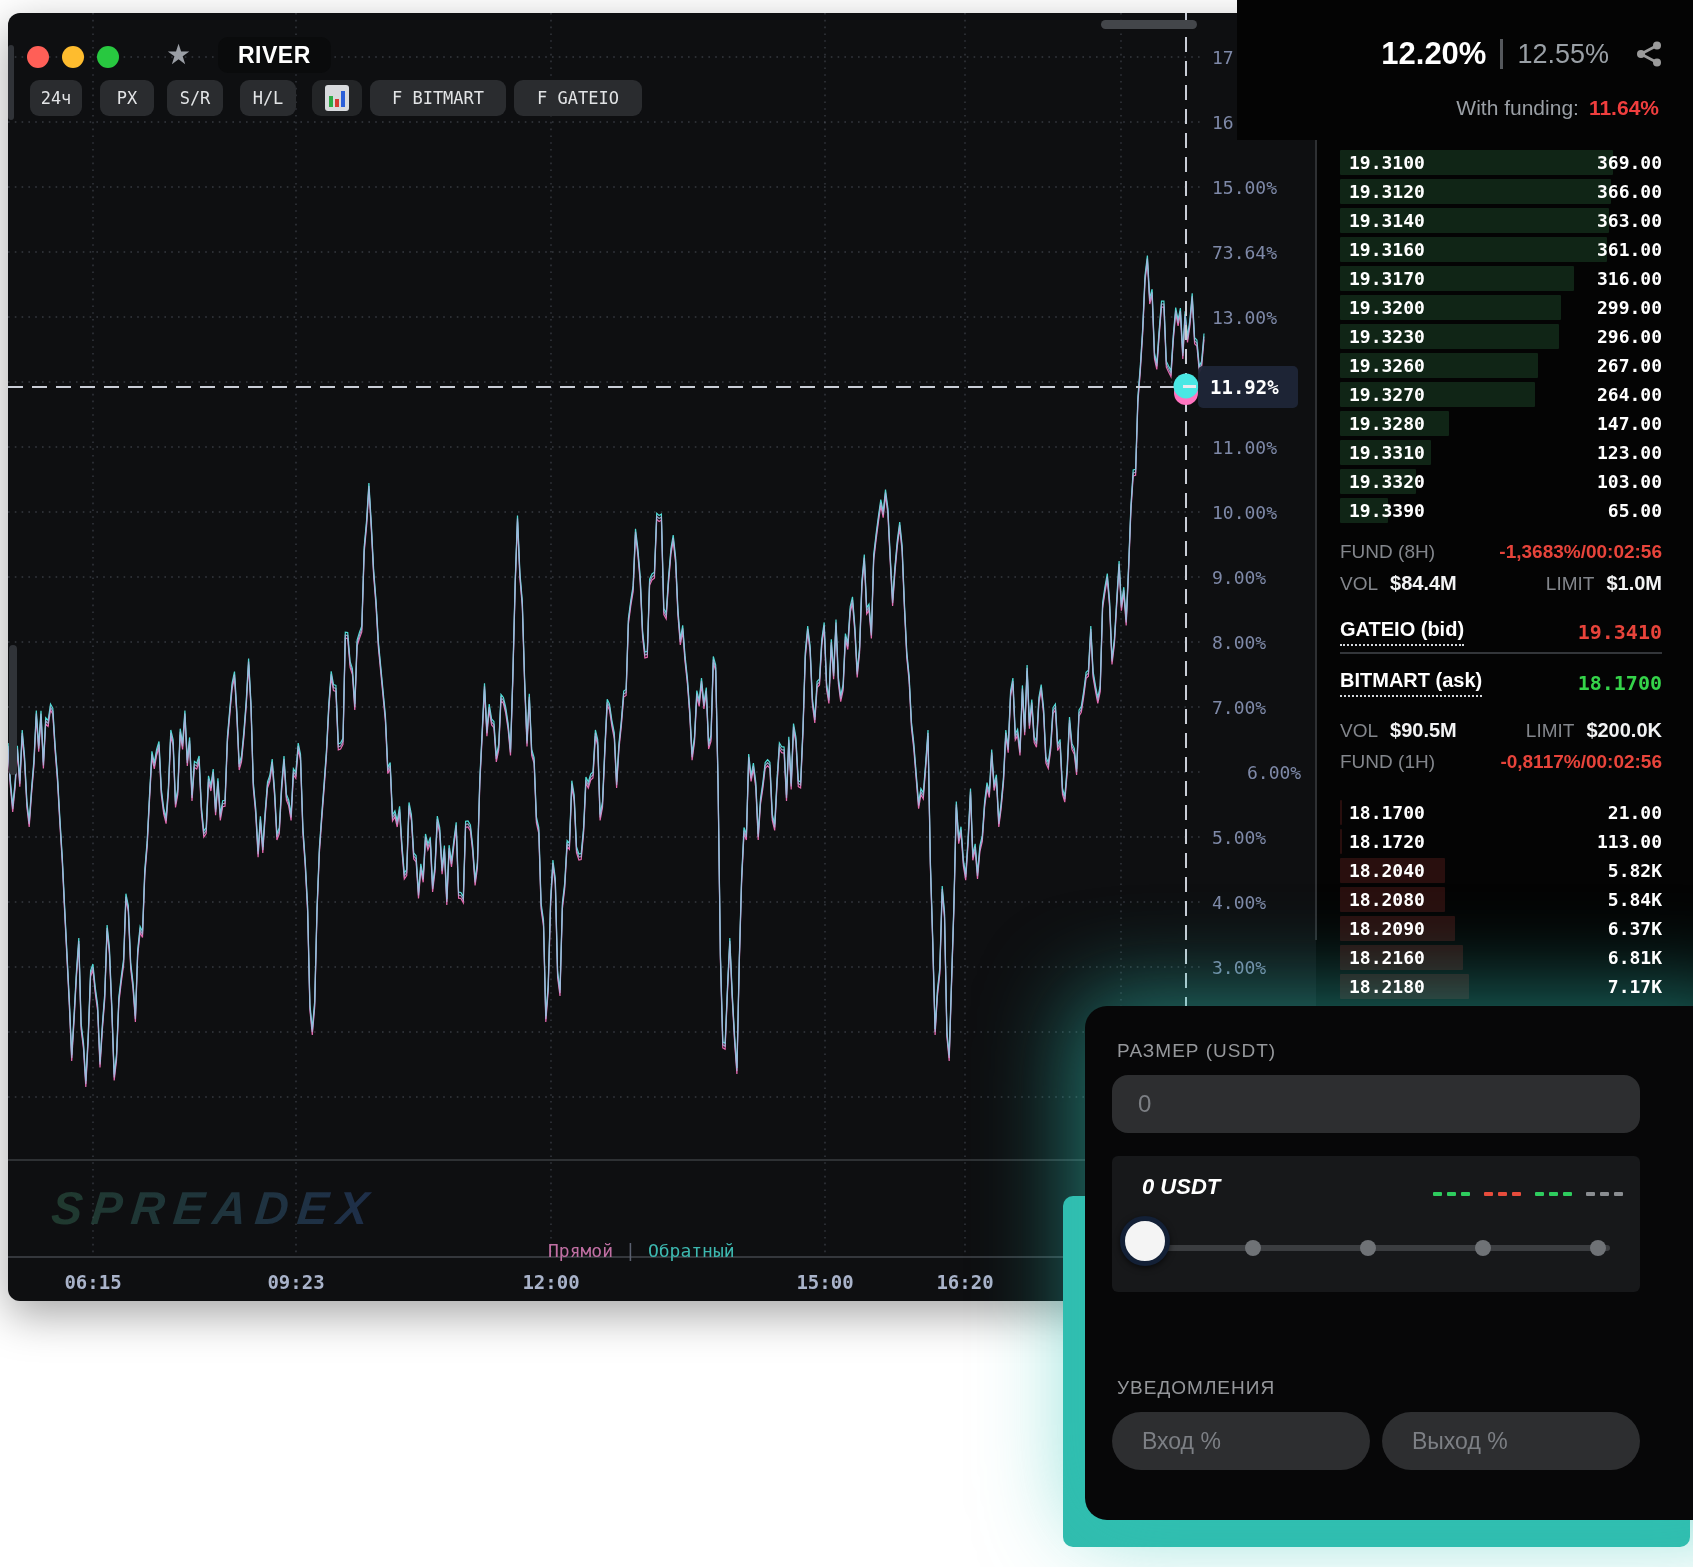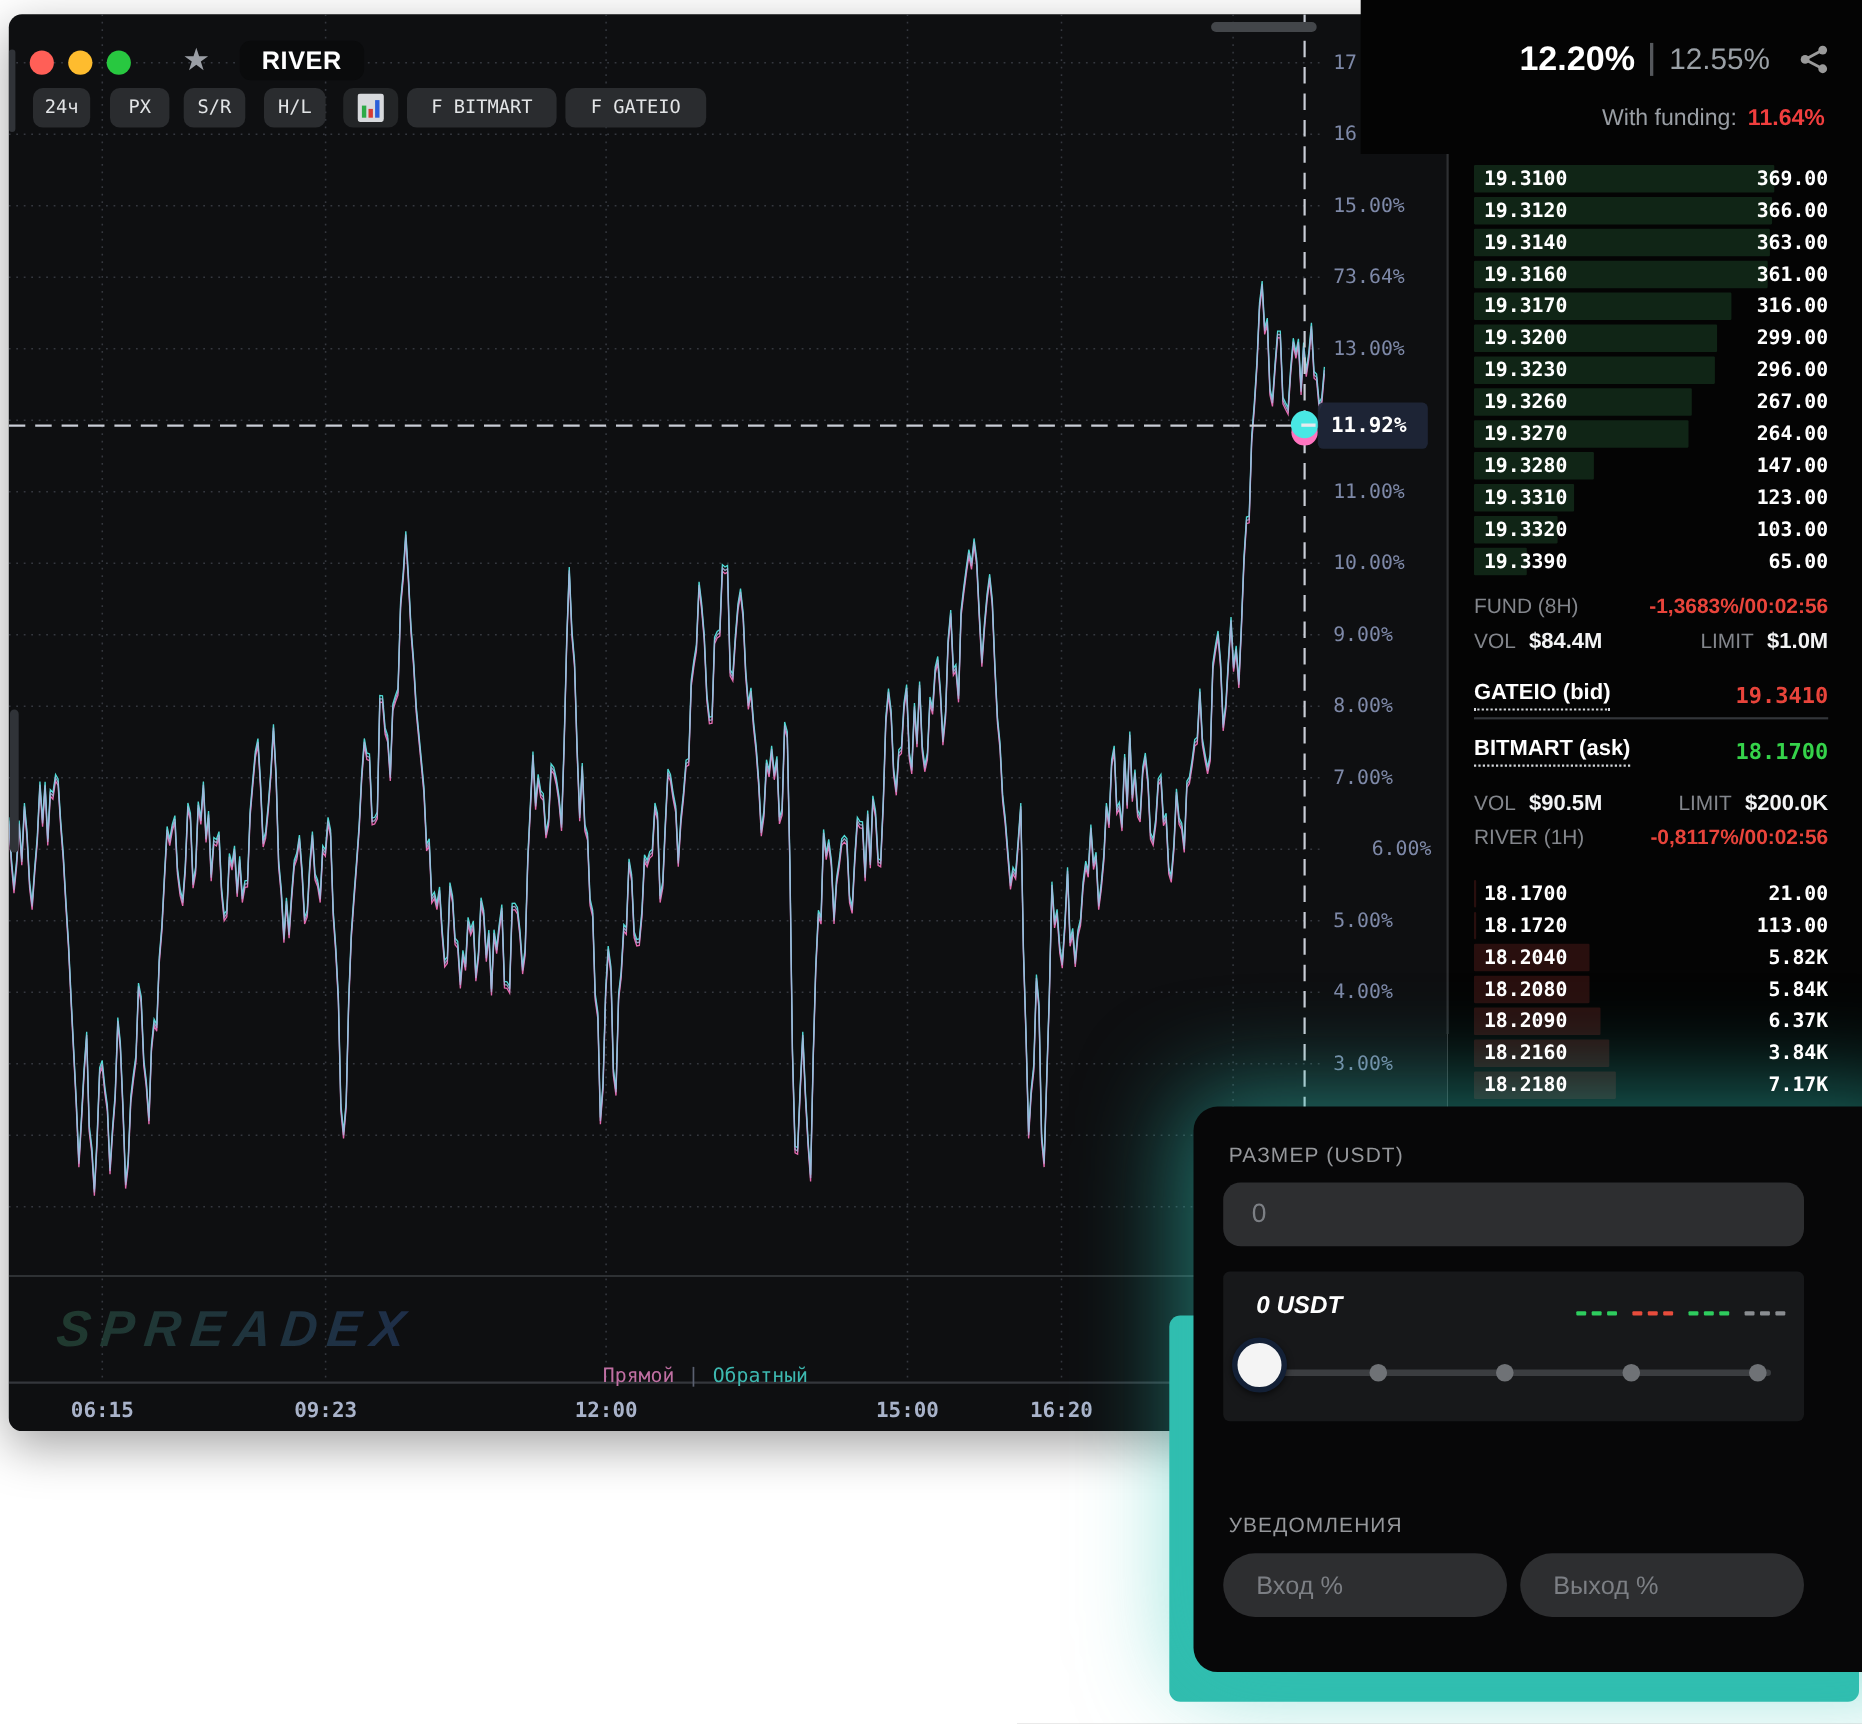--- a/index.html
+++ b/index.html
@@ -328,21 +328,21 @@
   <span class="volpair">
     <span class="glabel">VOL</span>
     <span class="wval">$90.5M</span>
   </span>
   <span class="volpair">
     <span class="glabel">LIMIT</span>
     <span class="wval">$200.0K</span>
   </span>
 </div>
 <div class="info-row" style="top:748px;height:28px">
-  <span class="glabel">RIVER (1H)</span>
+  <span class="glabel">FUND (1H)</span>
   <span class="redval">-0,8117%/00:02:56</span>
 </div>
 
 <div id="ask-book">
     <div class="book-row ask">
       <div class="book-bar" style="width: 2px;"></div>
       <span class="book-price">18.1700</span>
       <span class="book-size">21.00</span>
     </div>
     <div class="book-row ask">
@@ -361,21 +361,21 @@
       <span class="book-size">5.84K</span>
     </div>
     <div class="book-row ask">
       <div class="book-bar" style="width: 114.607px;"></div>
       <span class="book-price">18.2090</span>
       <span class="book-size">6.37K</span>
     </div>
     <div class="book-row ask">
       <div class="book-bar" style="width: 122.523px;"></div>
       <span class="book-price">18.2160</span>
-      <span class="book-size">3.84K</span>
+      <span class="book-size">6.81K</span>
     </div>
     <div class="book-row ask">
       <div class="book-bar" style="width: 129px;"></div>
       <span class="book-price">18.2180</span>
       <span class="book-size">7.17K</span>
     </div>
   </div>
 
 <div id="teal-rect"></div>
 <div id="dialog">

